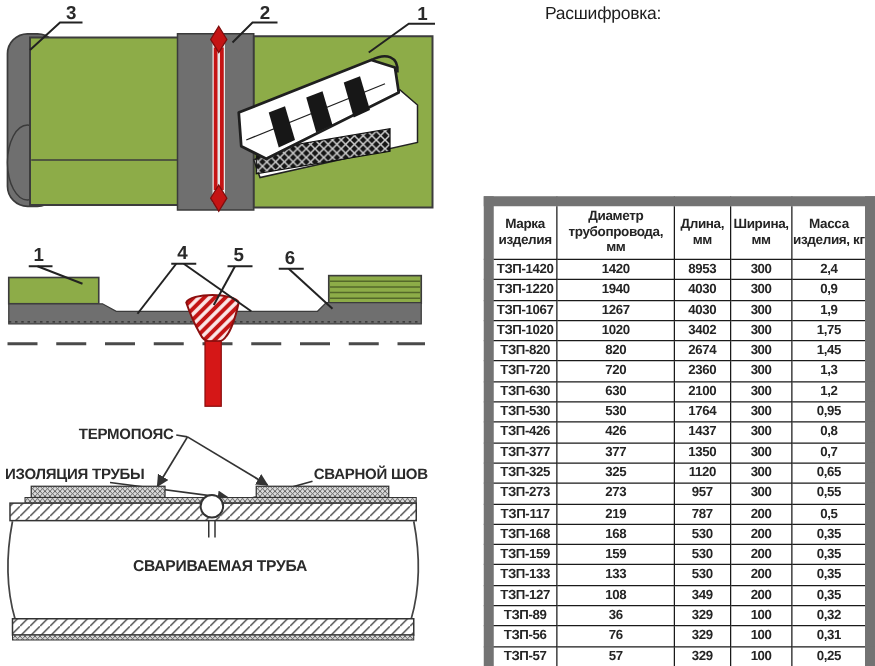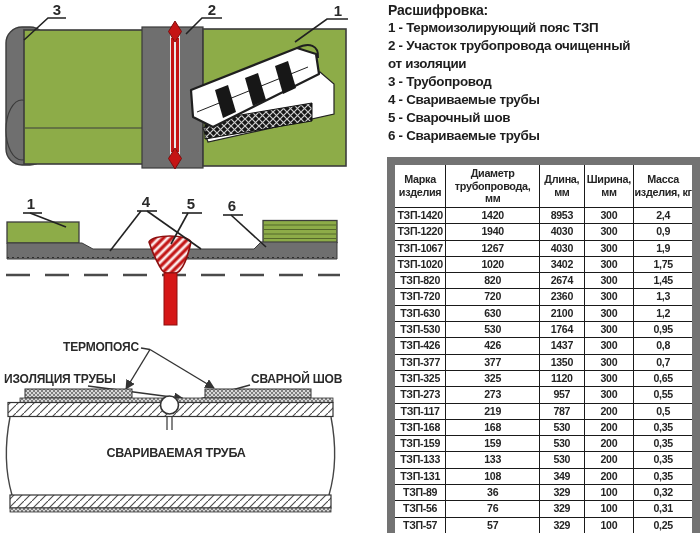--- a/index.html
+++ b/index.html
@@ -5,21 +5,21 @@
   html,body{margin:0;padding:0;background:#ffffff;}
   .canvas{
     position:relative;width:700px;height:533px;background:#ffffff;overflow:hidden;
     font-family:"Liberation Sans",sans-serif;color:#1d1d1d;
   }
   .diag{position:absolute;left:0;}
   #diag-top{top:0;}
   #diag-mid{top:185px;}
   #diag-bot{top:333px;}
   .legend{position:absolute;left:388px;top:1px;width:310px;}
-  .legend-title{font-weight:bold;font-size:14px;line-height:18px;letter-spacing:-0.2px;}
+  .legend-title{font-weight:normal;font-size:14px;line-height:18px;letter-spacing:-0.2px;margin-left:48px;}
   .legend-item{font-weight:bold;font-size:13.4px;line-height:18px;letter-spacing:-0.3px;white-space:pre-line;}
   table.spec{
     position:absolute;left:387px;top:157px;border-collapse:collapse;table-layout:fixed;
     border:8px solid #737373;
   }
   table.spec th, table.spec td{
     border:1px solid #1a1a1a;font-weight:bold;text-align:center;vertical-align:middle;
     padding:0;color:#242424;letter-spacing:-0.3px;overflow:hidden;
   }
   table.spec th{font-size:10.8px;line-height:12.6px;height:42px;}
@@ -162,35 +162,20 @@
     <rect x="10" y="175" width="321" height="4" fill="url(#fineX)" stroke="#333333" stroke-width="0.8"></rect>
 
     <text class="dlabel" x="101" y="18" text-anchor="middle">ТЕРМОПОЯС</text>
     <text class="dlabel" x="4" y="50">ИЗОЛЯЦИЯ ТРУБЫ</text>
     <text class="dlabel" x="251" y="50">СВАРНОЙ ШОВ</text>
     <text class="dlabel" x="176" y="124" text-anchor="middle" style="font-size:12.5px">СВАРИВАЕМАЯ ТРУБА</text>
   </svg>
 
   <div class="legend">
     <div class="legend-title">Расшифровка:</div>
-    <div>
-
-        <div class="legend-item">1 - Термоизолирующий пояс ТЗП</div>
-
-        <div class="legend-item">2 - Участок трубопровода очищенный
-от изоляции</div>
-
-        <div class="legend-item">3 - Трубопровод</div>
-
-        <div class="legend-item">4 - Свариваемые трубы</div>
-
-        <div class="legend-item">5 - Сварочный шов</div>
-
-        <div class="legend-item">6 - Свариваемые трубы</div>
-      </div>
   </div>
 
   <table class="spec">
     <colgroup>
       <col style="width:55px">
         <col style="width:95px">
         <col style="width:45px">
         <col style="width:50px">
         <col style="width:63px">
     </colgroup>
@@ -327,21 +312,21 @@
 
         <tr>
           <td>ТЗП-133</td>
           <td>133</td>
           <td>530</td>
           <td>200</td>
           <td>0,35</td>
         </tr>
 
         <tr>
-          <td>ТЗП-131</td>
+          <td>ТЗП-127</td>
           <td>108</td>
           <td>349</td>
           <td>200</td>
           <td>0,35</td>
         </tr>
 
         <tr>
           <td>ТЗП-89</td>
           <td>36</td>
           <td>329</td>

